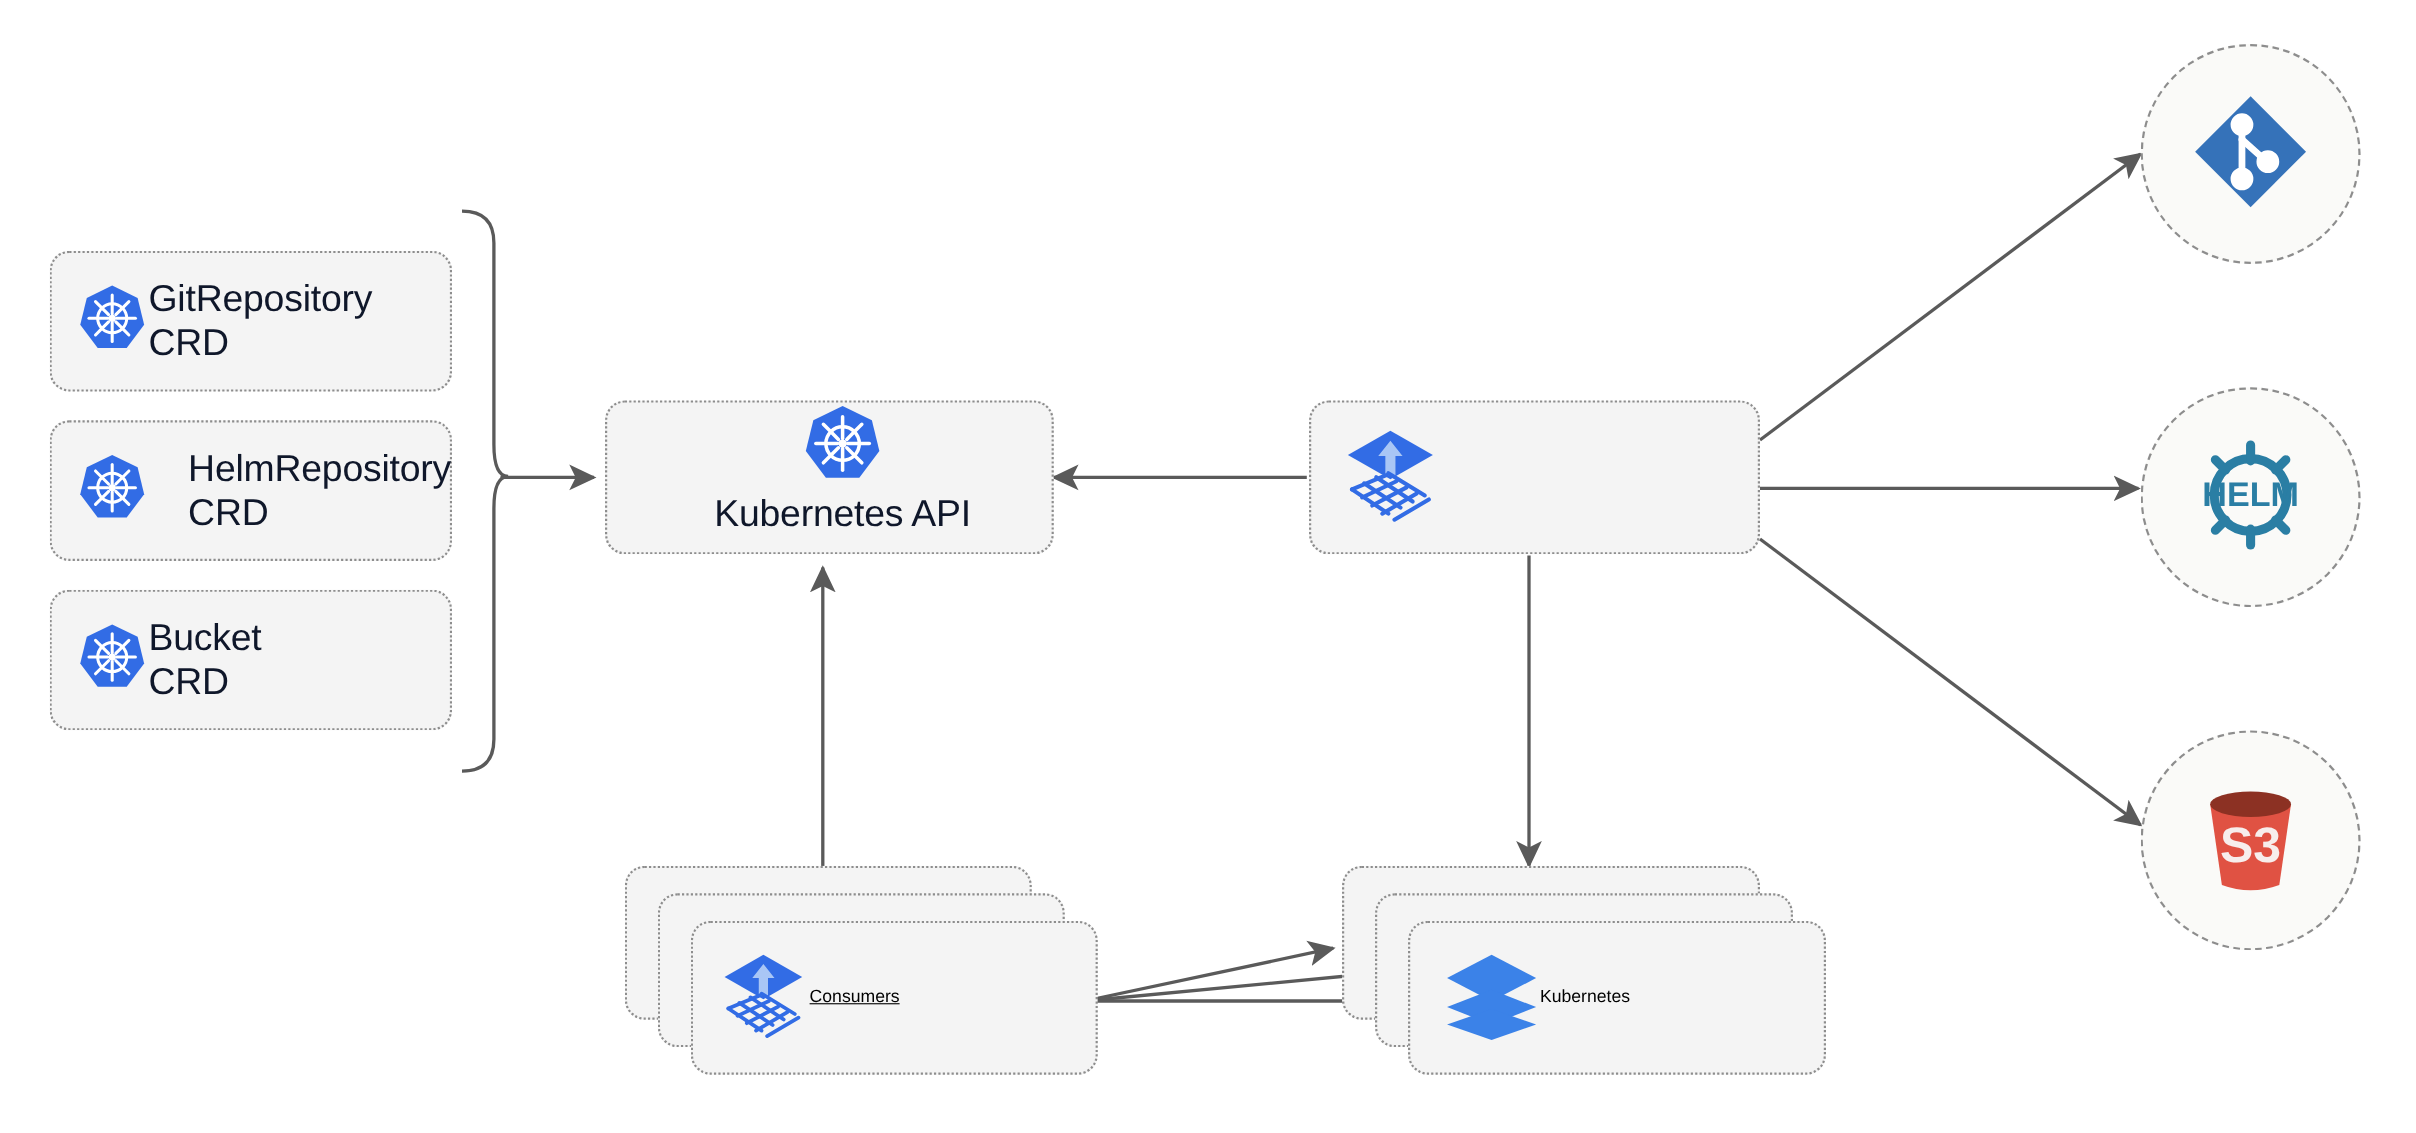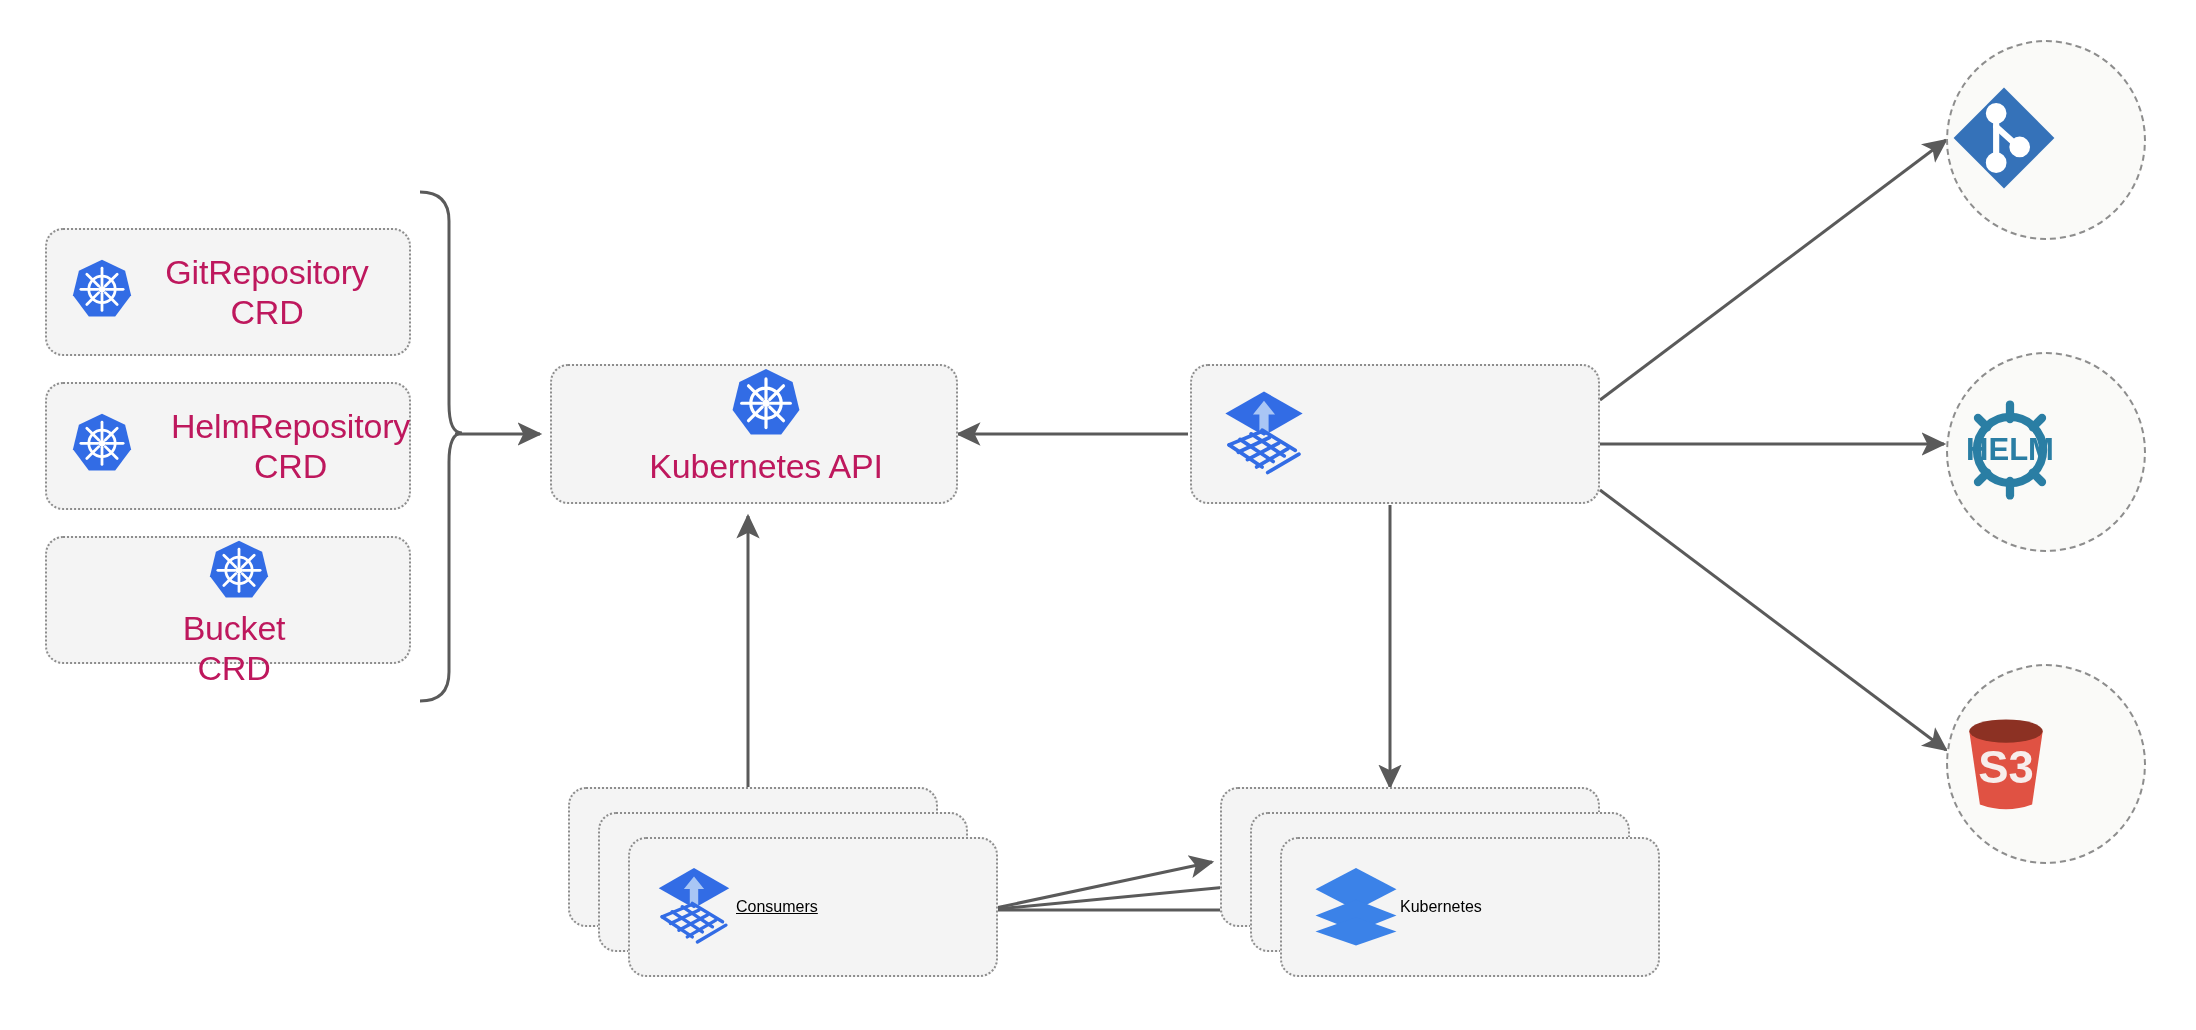--- a/index.html
+++ b/index.html
@@ -32,24 +32,24 @@
   .node {
     position: absolute;
     box-sizing: border-box;
     background: #f4f4f4;
     border: 2.5px dotted #8d8d8d;
     border-radius: 18px;
     display: flex;
     align-items: center;
   }
   .node .label {
-    color: #be185d;
+    color: #0f172a;
     font-size: 34px;
     line-height: 1.18;
-    text-align: center;
+    text-align: left;
     white-space: pre-line;
     letter-spacing: -0.2px;
   }
 
   
   .crd {
     width: 366px;
     height: 128px;
     padding-left: 22px;
   }
@@ -82,20 +82,21 @@
   .circle-node {
     position: absolute;
     box-sizing: border-box;
     width: 200px;
     height: 200px;
     border-radius: 50%;
     border: 2.5px dashed #8d8d8d;
     background: #fafaf8;
     display: flex;
     align-items: center;
+    justify-content: center;
   }
 
   .icon {
     flex: 0 0 auto;
     display: block;
   }
 </style>
 </head>
 <body>
 
@@ -185,21 +186,21 @@
           <line x1="64" y1="35" x2="55" y2="44"></line>
           <line x1="45" y1="54" x2="36" y2="63"></line>
         </g>
         <circle cx="50" cy="49" r="5" fill="#ffffff"></circle>
       </svg>
     </span>
     <span class="label">HelmRepository
 CRD</span>
   </div>
 
-  <div class="node crd" style="left:45px; top:536px;flex-direction:column;">
+  <div class="node crd" style="left:45px; top:536px;">
     <span class="icon">
       <svg width="66" height="66" viewBox="0 0 100 100">
         <polygon points="50,4 85,21 94,58 70,90 30,90 6,58 15,21" fill="#326CE5"></polygon>
         <g fill="none" stroke="#ffffff" stroke-width="4.2" stroke-linecap="round">
           <circle cx="50" cy="49" r="20"></circle>
           <line x1="50" y1="17" x2="50" y2="29"></line>
           <line x1="50" y1="69" x2="50" y2="81"></line>
           <line x1="18" y1="49" x2="30" y2="49"></line>
           <line x1="70" y1="49" x2="82" y2="49"></line>
           <line x1="27" y1="26" x2="36" y2="35"></line>

